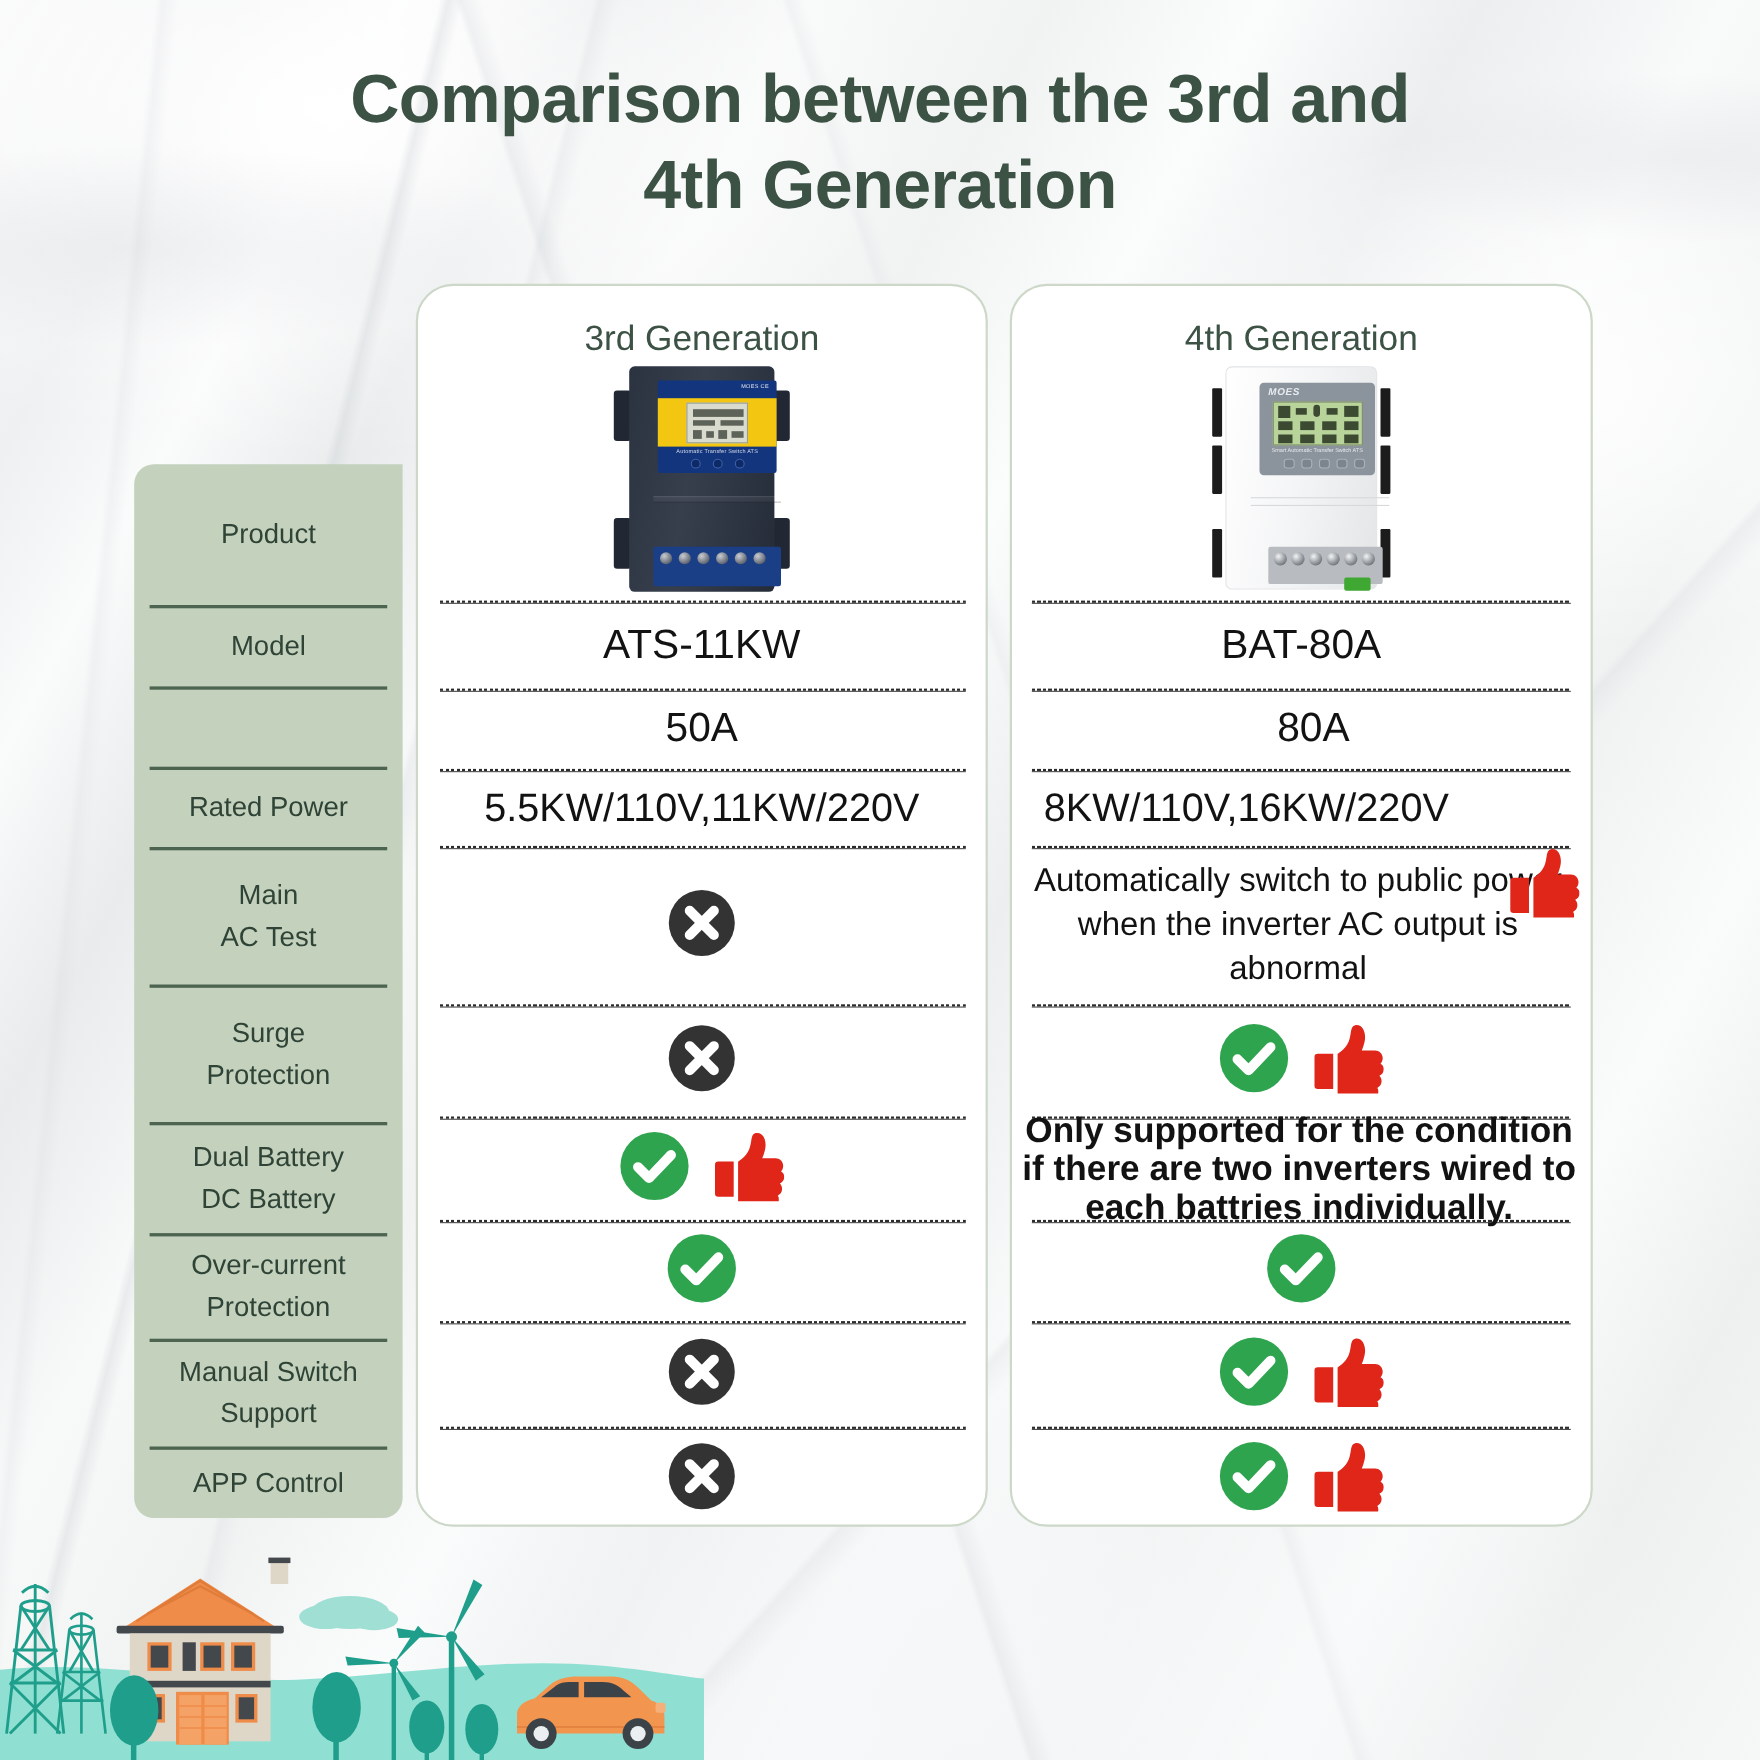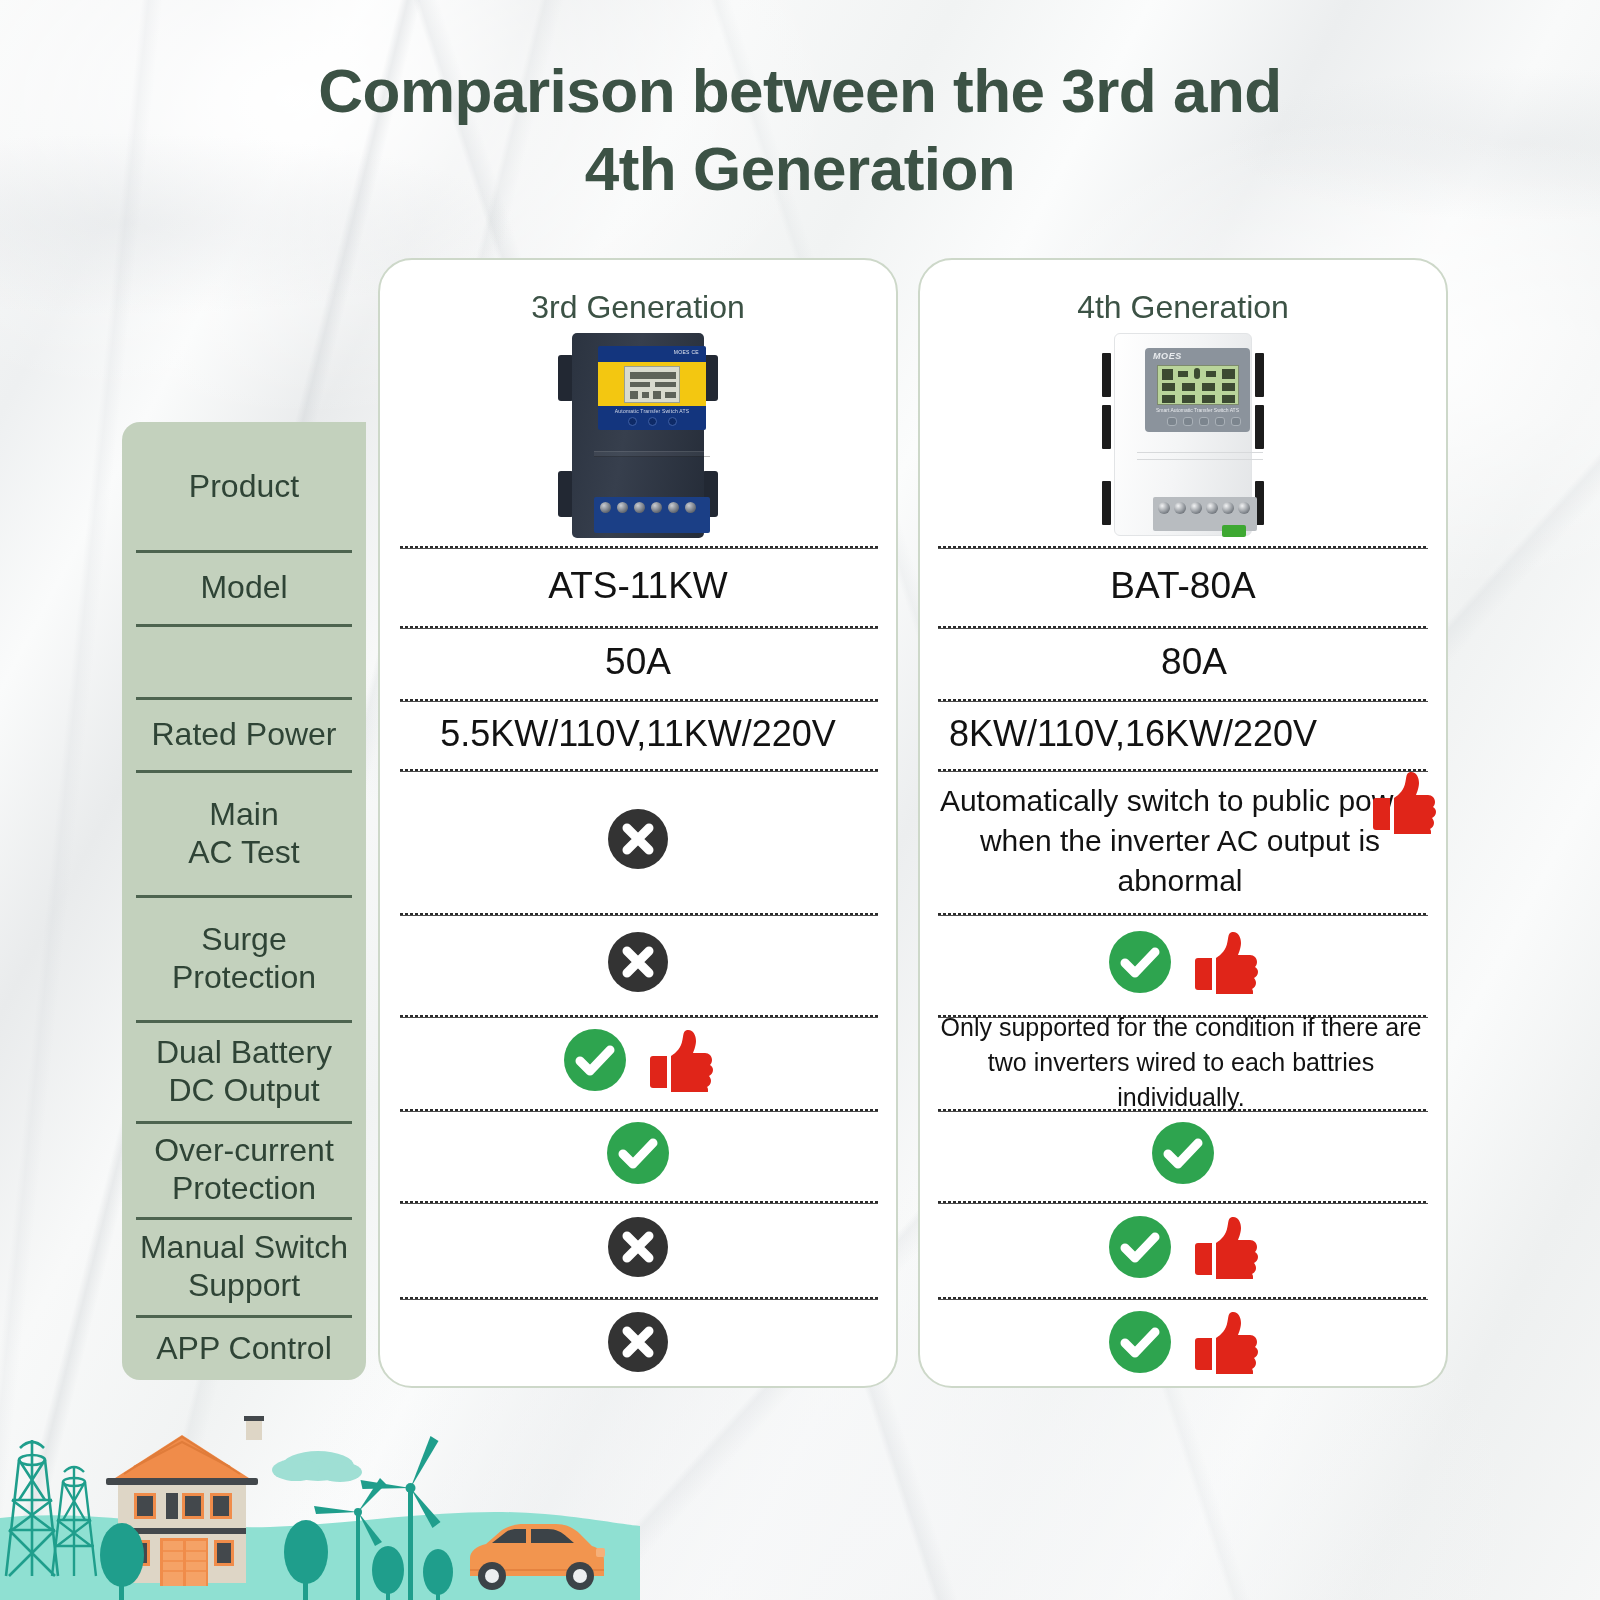--- a/index.html
+++ b/index.html
@@ -91,21 +91,21 @@
   #sidebar.rounded-br { border-radius: 18px 0 18px 18px; }
 
   .side-row {
     position: absolute;
     left: 0; width: 244px;
     display: flex;
     align-items: center;
     justify-content: center;
     text-align: center;
     color: #2f4436;
-    font-size: 32px;
+    font-size: 25px;
     line-height: 38px;
     padding: 0 4px;
   }
   .side-sep {
     position: absolute;
     left: 14px; width: 216px;
     height: 3px;
     background: #4d6450;
   }
 
@@ -115,21 +115,21 @@
     display: flex;
     flex-direction: column;
     align-items: center;
     justify-content: center;
     text-align: center;
     color: #121212;
     z-index: 6;
   }
   .val-text { font-size: 37px; line-height: 44px; font-weight: 500; }
   .val-note { font-size: 30px; line-height: 40px; }
-  .val-note-sm { font-size: 25px; line-height: 35px; }
+  .val-note-sm { font-size: 32px; line-height: 35px; font-weight: bold; }
 
   
   .row-sep {
     position: absolute;
     height: 4px;
     z-index: 6;
     background-image:
       repeating-linear-gradient(90deg, #2b2b2b 0px, #2b2b2b 3px, transparent 3px, transparent 5px);
     background-size: 100% 2px;
     background-repeat: repeat-x;
@@ -329,21 +329,21 @@
   <div class="side-sep" style="top:473px;"></div>
 
   <div class="side-row" style="top:473px;height:125px;flex-direction:column;">
     <span>Surge</span>
     <span>Protection</span>
   </div>
   <div class="side-sep" style="top:598px;"></div>
 
   <div class="side-row" style="top:598px;height:101px;flex-direction:column;">
     <span>Dual Battery</span>
-    <span>DC Output</span>
+    <span>DC Battery</span>
   </div>
   <div class="side-sep" style="top:699px;"></div>
 
   <div class="side-row" style="top:699px;height:96px;flex-direction:column;">
     <span>Over-current</span>
     <span>Protection</span>
   </div>
   <div class="side-sep" style="top:795px;"></div>
 
   <div class="side-row" style="top:795px;height:98px;flex-direction:column;">

